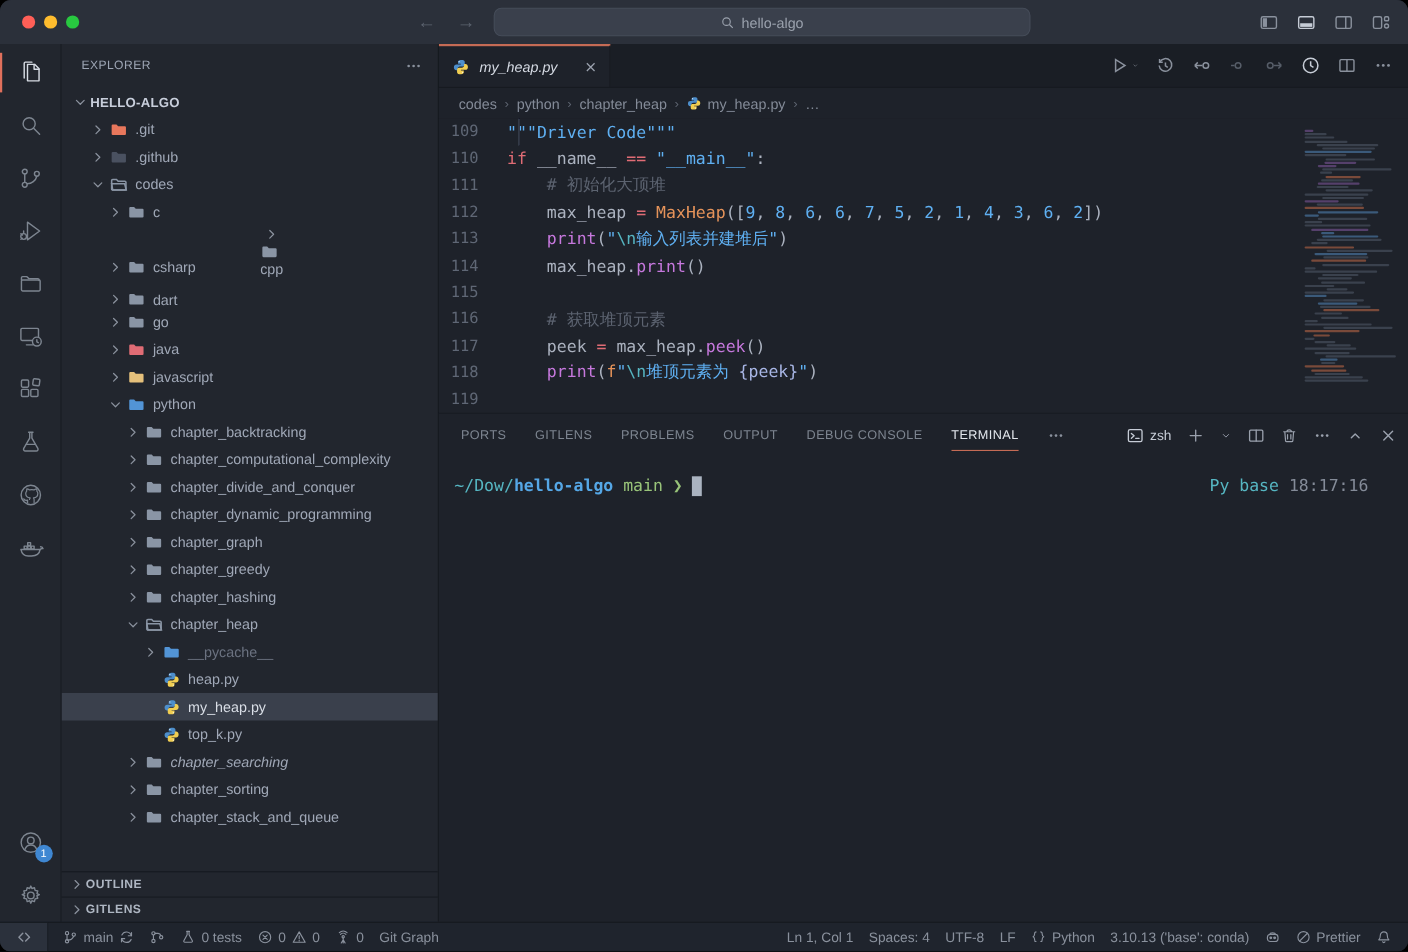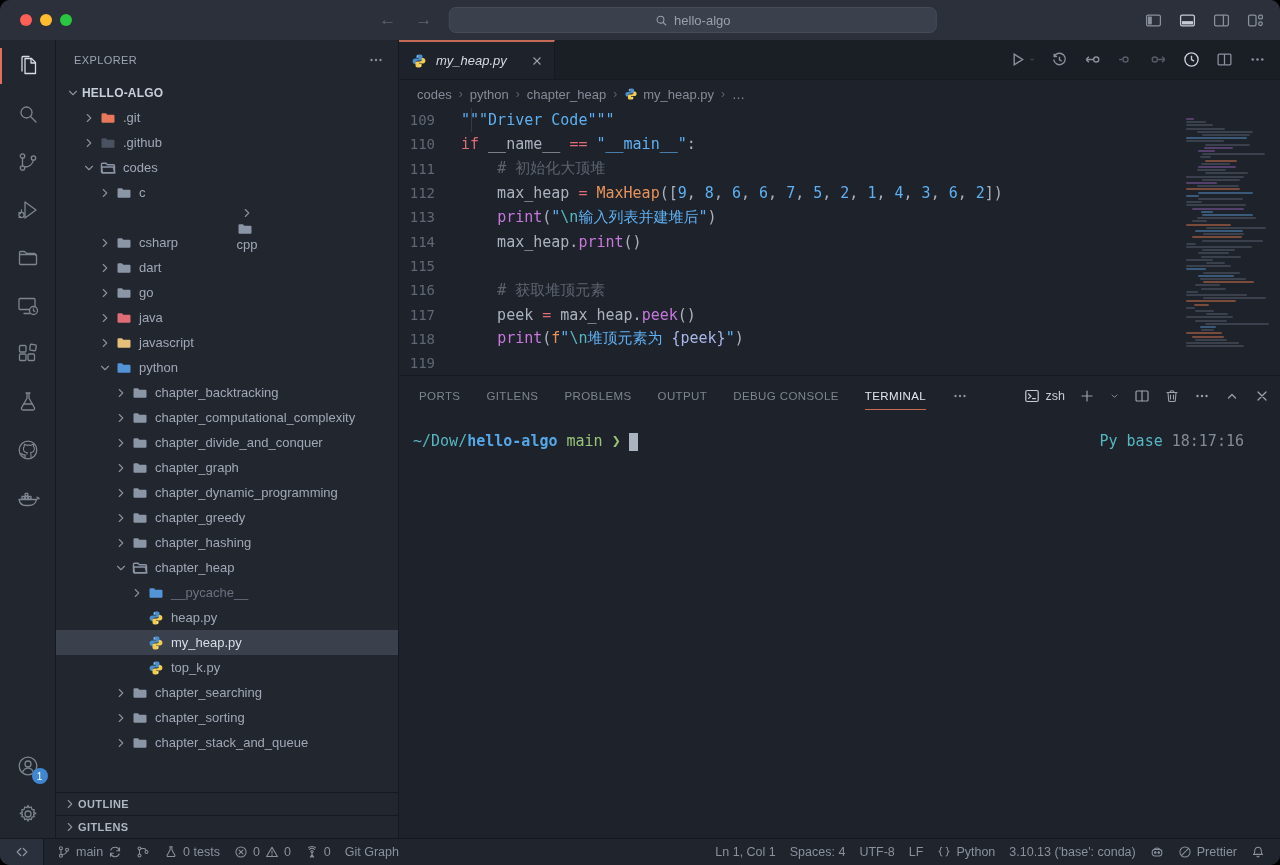--- a/index.html
+++ b/index.html
@@ -360,75 +360,75 @@
                 <polyline points="6 4 10 8 6 12"></polyline>
               </svg>
             </span>
             <span class="ticon">
               <svg viewBox="0 0 16 16">
                 <path d="M1.5 4.2 a1 1 0 0 1 1-1 h3.4 l1.5 1.5 h6.1 a1 1 0 0 1 1 1 v6.1 a1 1 0 0 1-1 1 h-11 a1 1 0 0 1-1-1 z" fill="#8a95a5" stroke="#8a95a5" stroke-width="0"></path>
               </svg>
             </span>
             <span class="tlabel">csharp</span>
           </div>
+          <div class="trow" style="padding-left: 40px; align-items: flex-end;">
+            <span class="chev">
+              <svg viewBox="0 0 16 16" fill="none" stroke="currentColor" stroke-width="1.3" stroke-linecap="round" stroke-linejoin="round">
+                <polyline points="6 4 10 8 6 12"></polyline>
+              </svg>
+            </span>
+            <span class="ticon">
+              <svg viewBox="0 0 16 16">
+                <path d="M1.5 4.2 a1 1 0 0 1 1-1 h3.4 l1.5 1.5 h6.1 a1 1 0 0 1 1 1 v6.1 a1 1 0 0 1-1 1 h-11 a1 1 0 0 1-1-1 z" fill="#8a95a5" stroke="#8a95a5" stroke-width="0"></path>
+              </svg>
+            </span>
+            <span class="tlabel">dart</span>
+          </div>
           <div class="trow" style="padding-left: 40px;">
             <span class="chev">
               <svg viewBox="0 0 16 16" fill="none" stroke="currentColor" stroke-width="1.3" stroke-linecap="round" stroke-linejoin="round">
                 <polyline points="6 4 10 8 6 12"></polyline>
               </svg>
             </span>
             <span class="ticon">
               <svg viewBox="0 0 16 16">
                 <path d="M1.5 4.2 a1 1 0 0 1 1-1 h3.4 l1.5 1.5 h6.1 a1 1 0 0 1 1 1 v6.1 a1 1 0 0 1-1 1 h-11 a1 1 0 0 1-1-1 z" fill="#8a95a5" stroke="#8a95a5" stroke-width="0"></path>
               </svg>
             </span>
-            <span class="tlabel">dart</span>
+            <span class="tlabel">go</span>
           </div>
           <div class="trow" style="padding-left: 40px;">
             <span class="chev">
               <svg viewBox="0 0 16 16" fill="none" stroke="currentColor" stroke-width="1.3" stroke-linecap="round" stroke-linejoin="round">
                 <polyline points="6 4 10 8 6 12"></polyline>
               </svg>
             </span>
             <span class="ticon">
               <svg viewBox="0 0 16 16">
-                <path d="M1.5 4.2 a1 1 0 0 1 1-1 h3.4 l1.5 1.5 h6.1 a1 1 0 0 1 1 1 v6.1 a1 1 0 0 1-1 1 h-11 a1 1 0 0 1-1-1 z" fill="#8a95a5" stroke="#8a95a5" stroke-width="0"></path>
-              </svg>
-            </span>
-            <span class="tlabel">go</span>
+                <path d="M1.5 4.2 a1 1 0 0 1 1-1 h3.4 l1.5 1.5 h6.1 a1 1 0 0 1 1 1 v6.1 a1 1 0 0 1-1 1 h-11 a1 1 0 0 1-1-1 z" fill="#e06c75" stroke="#e06c75" stroke-width="0"></path>
+              </svg>
+            </span>
+            <span class="tlabel">java</span>
           </div>
           <div class="trow" style="padding-left: 40px;">
             <span class="chev">
               <svg viewBox="0 0 16 16" fill="none" stroke="currentColor" stroke-width="1.3" stroke-linecap="round" stroke-linejoin="round">
                 <polyline points="6 4 10 8 6 12"></polyline>
               </svg>
             </span>
             <span class="ticon">
               <svg viewBox="0 0 16 16">
-                <path d="M1.5 4.2 a1 1 0 0 1 1-1 h3.4 l1.5 1.5 h6.1 a1 1 0 0 1 1 1 v6.1 a1 1 0 0 1-1 1 h-11 a1 1 0 0 1-1-1 z" fill="#e06c75" stroke="#e06c75" stroke-width="0"></path>
-              </svg>
-            </span>
-            <span class="tlabel">java</span>
+                <path d="M1.5 4.2 a1 1 0 0 1 1-1 h3.4 l1.5 1.5 h6.1 a1 1 0 0 1 1 1 v6.1 a1 1 0 0 1-1 1 h-11 a1 1 0 0 1-1-1 z" fill="#e5c07b" stroke="#e5c07b" stroke-width="0"></path>
+              </svg>
+            </span>
+            <span class="tlabel">javascript</span>
           </div>
           <div class="trow" style="padding-left: 40px;">
             <span class="chev">
               <svg viewBox="0 0 16 16" fill="none" stroke="currentColor" stroke-width="1.3" stroke-linecap="round" stroke-linejoin="round">
-                <polyline points="6 4 10 8 6 12"></polyline>
-              </svg>
-            </span>
-            <span class="ticon">
-              <svg viewBox="0 0 16 16">
-                <path d="M1.5 4.2 a1 1 0 0 1 1-1 h3.4 l1.5 1.5 h6.1 a1 1 0 0 1 1 1 v6.1 a1 1 0 0 1-1 1 h-11 a1 1 0 0 1-1-1 z" fill="#e5c07b" stroke="#e5c07b" stroke-width="0"></path>
-              </svg>
-            </span>
-            <span class="tlabel">javascript</span>
-          </div>
-          <div class="trow" style="padding-left: 40px;">
-            <span class="chev">
-              <svg viewBox="0 0 16 16" fill="none" stroke="currentColor" stroke-width="1.3" stroke-linecap="round" stroke-linejoin="round">
                 <polyline points="4 6 8 10 12 6"></polyline>
               </svg>
             </span>
             <span class="ticon">
               <svg viewBox="0 0 16 16">
                 <path d="M1.5 4.2 a1 1 0 0 1 1-1 h3.4 l1.5 1.5 h6.1 a1 1 0 0 1 1 1 v6.1 a1 1 0 0 1-1 1 h-11 a1 1 0 0 1-1-1 z" fill="#5294d6" stroke="#5294d6" stroke-width="0"></path>
               </svg>
             </span>
             <span class="tlabel">python</span>
           </div>
@@ -475,34 +475,34 @@
             <span class="chev">
               <svg viewBox="0 0 16 16" fill="none" stroke="currentColor" stroke-width="1.3" stroke-linecap="round" stroke-linejoin="round">
                 <polyline points="6 4 10 8 6 12"></polyline>
               </svg>
             </span>
             <span class="ticon">
               <svg viewBox="0 0 16 16">
                 <path d="M1.5 4.2 a1 1 0 0 1 1-1 h3.4 l1.5 1.5 h6.1 a1 1 0 0 1 1 1 v6.1 a1 1 0 0 1-1 1 h-11 a1 1 0 0 1-1-1 z" fill="#8a95a5" stroke="#8a95a5" stroke-width="0"></path>
               </svg>
             </span>
+            <span class="tlabel">chapter_dynamic_programming</span>
+          </div>
+          <div class="trow" style="padding-left: 56px;">
+            <span class="chev">
+              <svg viewBox="0 0 16 16" fill="none" stroke="currentColor" stroke-width="1.3" stroke-linecap="round" stroke-linejoin="round">
+                <polyline points="6 4 10 8 6 12"></polyline>
+              </svg>
+            </span>
+            <span class="ticon">
+              <svg viewBox="0 0 16 16">
+                <path d="M1.5 4.2 a1 1 0 0 1 1-1 h3.4 l1.5 1.5 h6.1 a1 1 0 0 1 1 1 v6.1 a1 1 0 0 1-1 1 h-11 a1 1 0 0 1-1-1 z" fill="#8a95a5" stroke="#8a95a5" stroke-width="0"></path>
+              </svg>
+            </span>
             <span class="tlabel">chapter_graph</span>
-          </div>
-          <div class="trow" style="padding-left: 56px;">
-            <span class="chev">
-              <svg viewBox="0 0 16 16" fill="none" stroke="currentColor" stroke-width="1.3" stroke-linecap="round" stroke-linejoin="round">
-                <polyline points="6 4 10 8 6 12"></polyline>
-              </svg>
-            </span>
-            <span class="ticon">
-              <svg viewBox="0 0 16 16">
-                <path d="M1.5 4.2 a1 1 0 0 1 1-1 h3.4 l1.5 1.5 h6.1 a1 1 0 0 1 1 1 v6.1 a1 1 0 0 1-1 1 h-11 a1 1 0 0 1-1-1 z" fill="#8a95a5" stroke="#8a95a5" stroke-width="0"></path>
-              </svg>
-            </span>
-            <span class="tlabel">chapter_dynamic_programming</span>
           </div>
           <div class="trow" style="padding-left: 56px;">
             <span class="chev">
               <svg viewBox="0 0 16 16" fill="none" stroke="currentColor" stroke-width="1.3" stroke-linecap="round" stroke-linejoin="round">
                 <polyline points="6 4 10 8 6 12"></polyline>
               </svg>
             </span>
             <span class="ticon">
               <svg viewBox="0 0 16 16">
                 <path d="M1.5 4.2 a1 1 0 0 1 1-1 h3.4 l1.5 1.5 h6.1 a1 1 0 0 1 1 1 v6.1 a1 1 0 0 1-1 1 h-11 a1 1 0 0 1-1-1 z" fill="#8a95a5" stroke="#8a95a5" stroke-width="0"></path>
@@ -579,21 +579,21 @@
             <span class="ticon">
               <svg viewBox="0 0 16 16">
                 <path d="M7.9 1.6 c-1.9 0-2.5.9-2.5 1.9 v1.5 h2.6 v.6 H3.9 c-1.2 0-2.3.8-2.3 2.6 s1.1 2.7 2.3 2.7 h1.2 V9.4 c0-1.1.9-2 2-2 h2.7 c.9 0 1.7-.8 1.7-1.7 V3.5 c0-1-.7-1.9-2-1.9 z" fill="#4d8ecb"></path>
                 <circle cx="6.4" cy="3.1" r=".6" fill="#d9e6f2"></circle>
                 <path d="M8.1 14.4 c1.9 0 2.5-.9 2.5-1.9 v-1.5 H8 v-.6 h4.1 c1.2 0 2.3-.8 2.3-2.6 s-1.1-2.7-2.3-2.7 h-1.2 v1.5 c0 1.1-.9 2-2 2 H6.2 c-.9 0-1.7.8-1.7 1.7 v2.2 c0 1 .7 1.9 2 1.9 z" fill="#f0cd51"></path>
                 <circle cx="9.6" cy="12.9" r=".6" fill="#fdf6dd"></circle>
               </svg>
             </span>
             <span class="tlabel">top_k.py</span>
           </div>
-          <div class="trow" style="padding-left: 56px;">
+          <div class="trow" style="padding-left: 56px; font-style: italic;">
             <span class="chev">
               <svg viewBox="0 0 16 16" fill="none" stroke="currentColor" stroke-width="1.3" stroke-linecap="round" stroke-linejoin="round">
                 <polyline points="6 4 10 8 6 12"></polyline>
               </svg>
             </span>
             <span class="ticon">
               <svg viewBox="0 0 16 16">
                 <path d="M1.5 4.2 a1 1 0 0 1 1-1 h3.4 l1.5 1.5 h6.1 a1 1 0 0 1 1 1 v6.1 a1 1 0 0 1-1 1 h-11 a1 1 0 0 1-1-1 z" fill="#8a95a5" stroke="#8a95a5" stroke-width="0"></path>
               </svg>
             </span>

